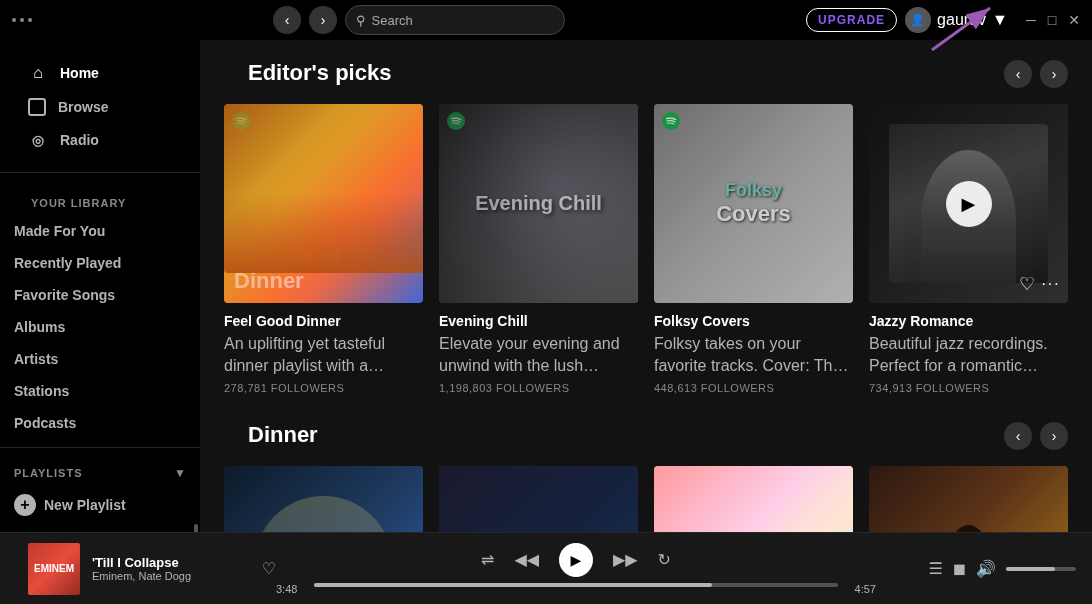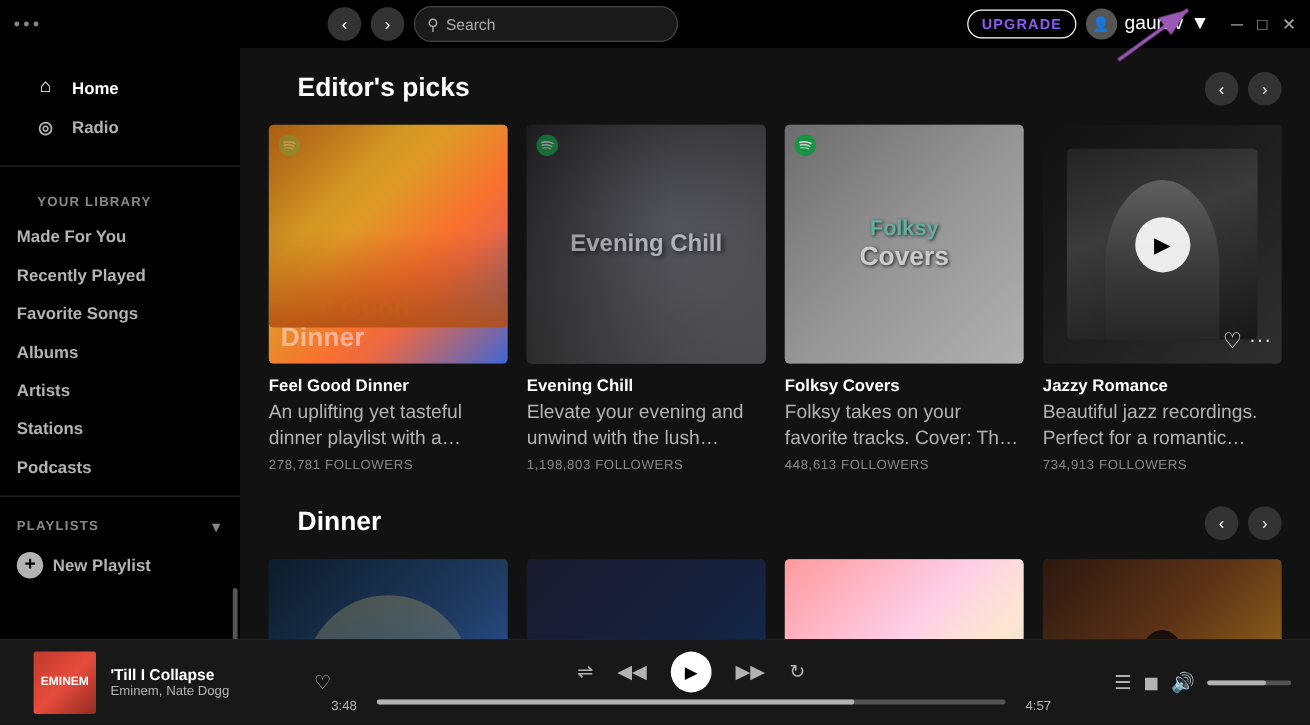--- a/index.html
+++ b/index.html
@@ -329,20 +329,24 @@
 
 <div class="main-layout">
 
   <div class="sidebar">
     <div class="sidebar-top">
       <div class="sidebar-item active">
         <span class="sidebar-icon">⌂</span>
         <span>Home</span>
       </div>
       <div class="sidebar-item">
+        <span class="sidebar-icon" style="font-size:13px;border:2px solid currentColor;border-radius:3px;width:18px;height:18px;display:flex;align-items:center;justify-content:center;"></span>
+        <span>Browse</span>
+      </div>
+      <div class="sidebar-item">
         <span class="sidebar-icon" style="font-size:14px;">◎</span>
         <span>Radio</span>
       </div>
     </div>
     <div class="sidebar-divider"></div>
     <div class="sidebar-section-label">YOUR LIBRARY</div>
     <div class="sidebar-item">
       <span>Made For You</span>
     </div>
     <div class="sidebar-item">

